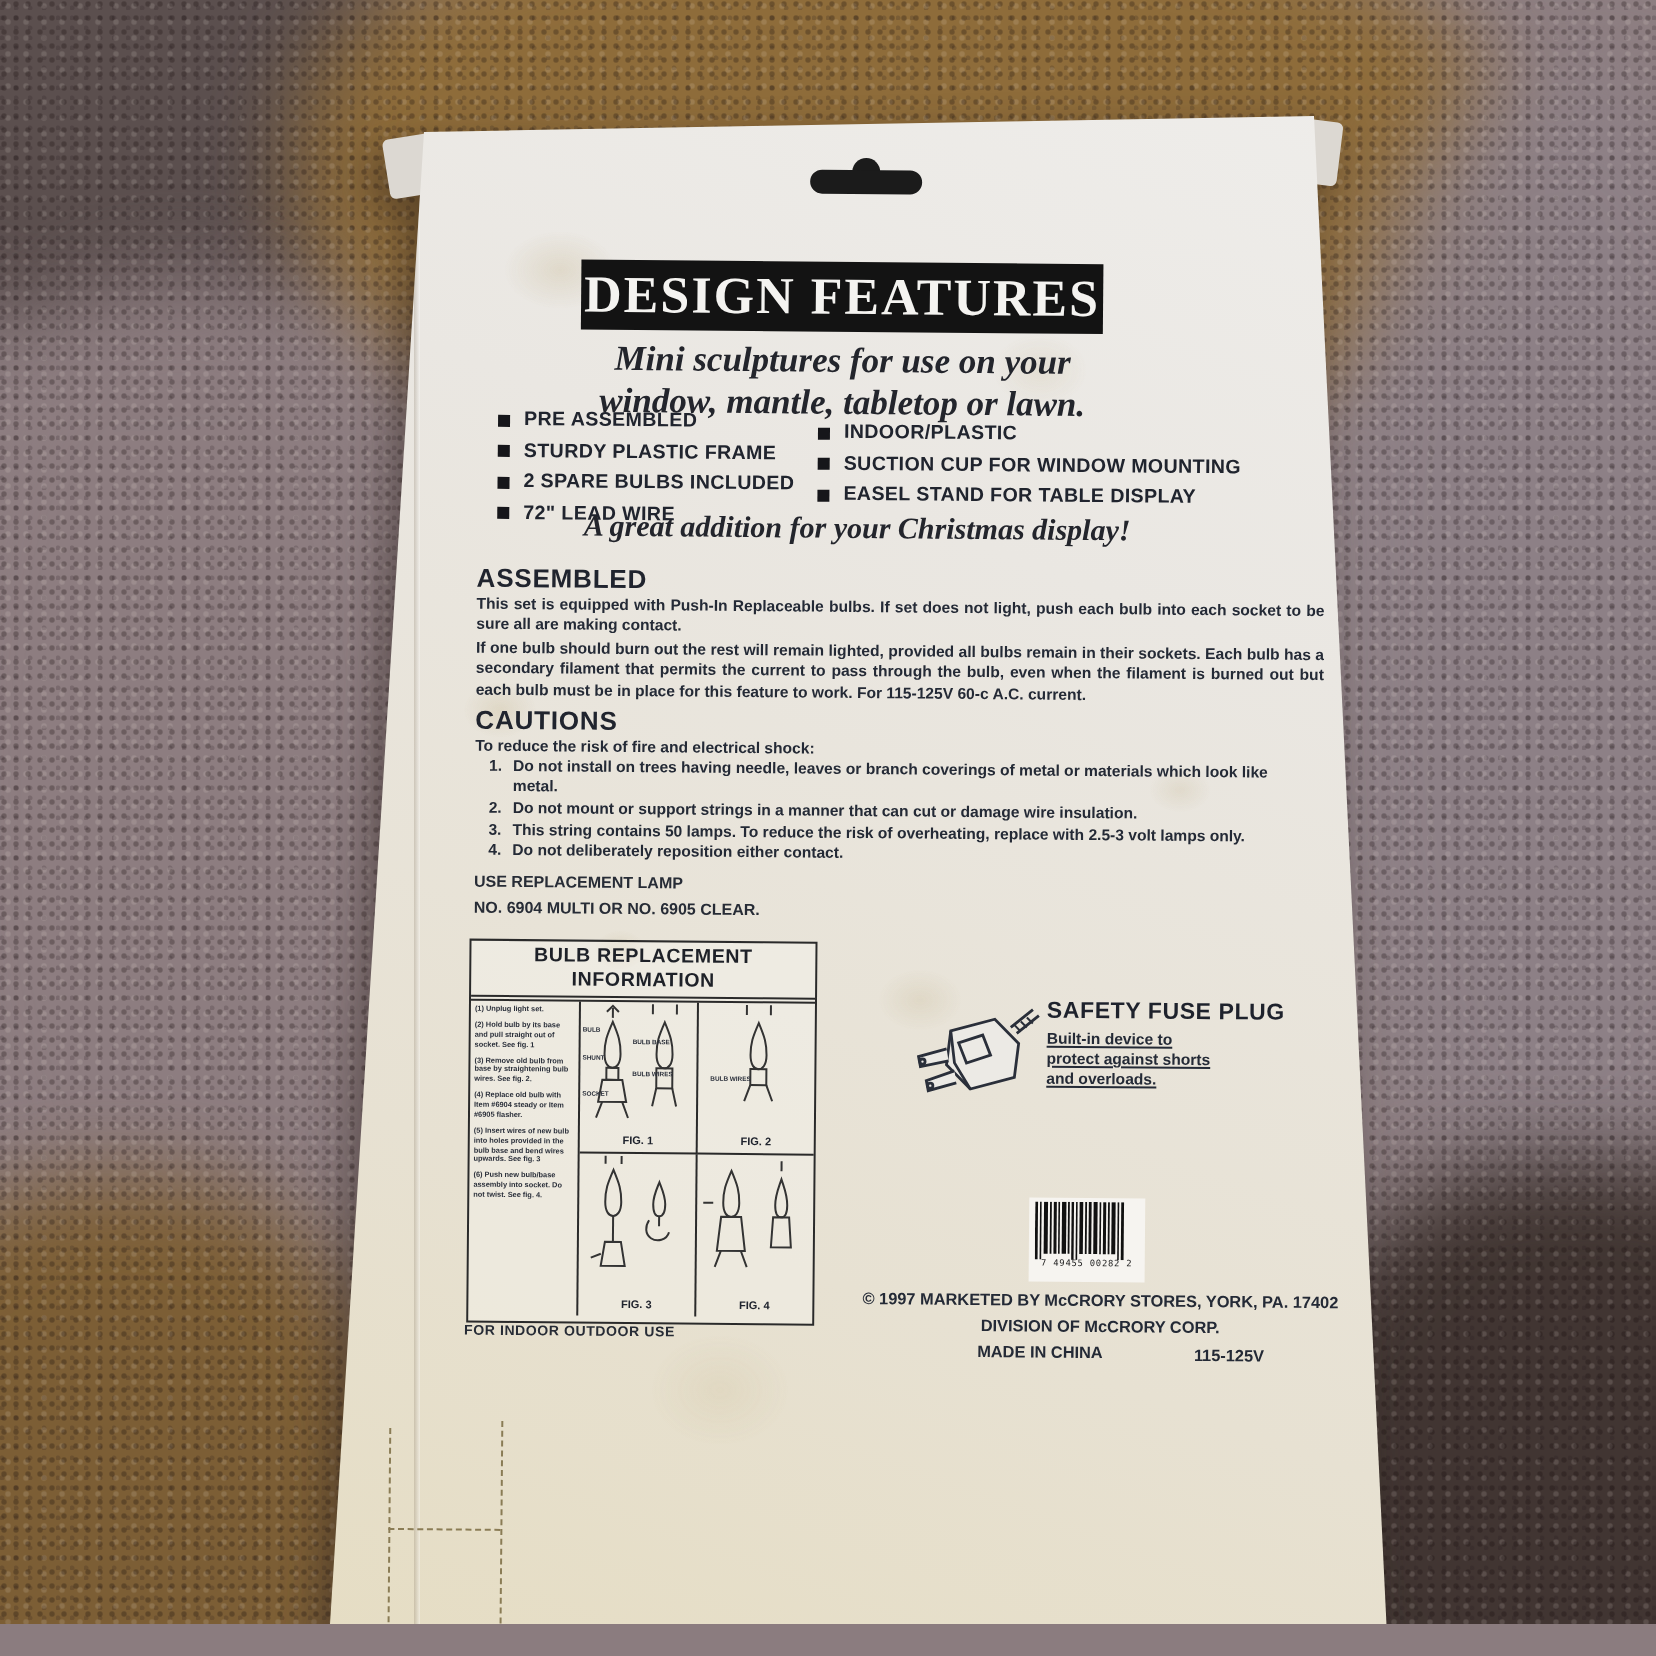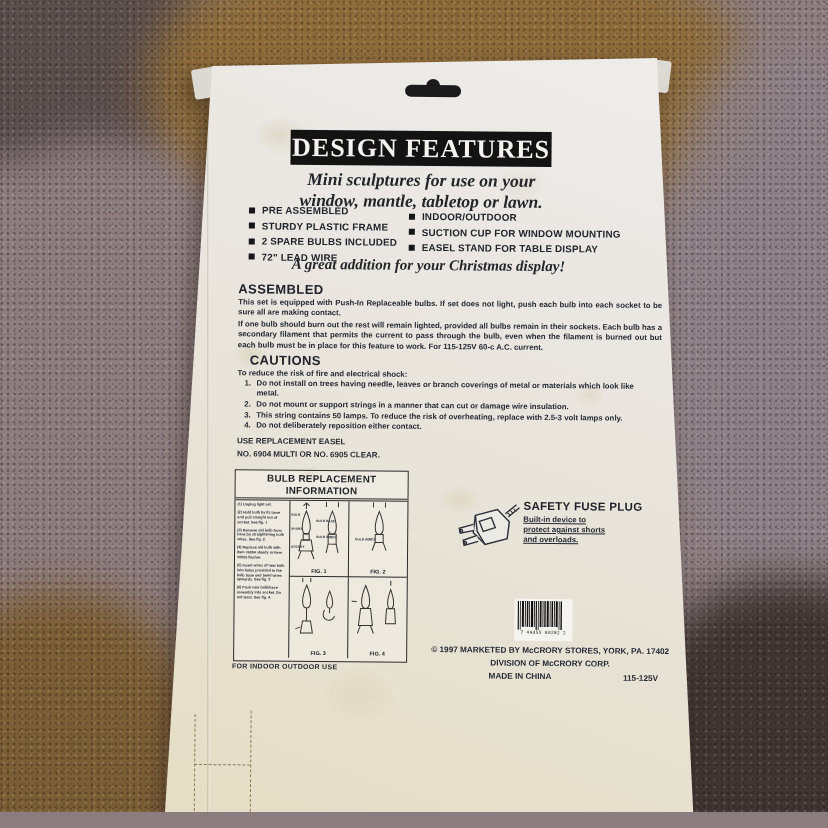--- a/index.html
+++ b/index.html
@@ -68,21 +68,21 @@
   .promo{left:270px;top:257px;width:320px;text-align:center;
     font-family:"Liberation Serif",serif;font-style:italic;font-weight:bold;
     font-size:15px;color:#23252c;}
 
   .h-sec{font-size:13px;font-weight:bold;letter-spacing:.4px;color:#20242e;}
   .dir-h{left:240px;top:283px;}
   .dir-p{left:240px;top:299px;width:424px;font-size:7.8px;font-weight:bold;
     line-height:10.4px;text-align:justify;color:#242a36;}
   .dir-p p{margin:0 0 1px 0;}
 
-  .cau-h{left:240px;top:354px;margin-left:12px;}
+  .cau-h{left:240px;top:354px;}
   .cau-intro{left:240px;top:370px;font-size:7.8px;font-weight:bold;color:#242a36;}
   .cau-list{left:247px;top:380px;width:412px;font-size:7.8px;font-weight:bold;
     line-height:10.2px;color:#242a36;}
   .cau-item{display:flex;margin-bottom:.5px;}
   .cau-num{width:12px;flex:0 0 auto;}
   .cau-txt{flex:1;}
 
   .rep1{left:240px;top:438px;font-size:8px;font-weight:bold;}
   .rep2{left:240px;top:451px;font-size:8px;font-weight:bold;}
 
@@ -111,21 +111,21 @@
   .plug{left:452px;top:500px;}
 
   .barcode{left:519px;top:598px;width:52px;height:40px;background:#f6f4f0;padding:2px 3px 0 3px;}
   .bc-digits{text-align:center;font-size:4.4px;letter-spacing:.4px;color:#222;
     font-family:"DejaVu Sans Mono",monospace;}
 
   .foot{text-align:center;font-size:8.2px;font-weight:bold;color:#242a36;}
   .foot1{left:432px;top:645px;width:246px;}
   .foot2{left:432px;top:658px;width:246px;}
   .foot3{left:402px;top:671px;width:246px;}
-  .volt{left:628px;top:672px;font-size:8.2px;font-weight:bold;color:#242a36;}
+  .volt{left:602px;top:672px;font-size:8.2px;font-weight:bold;color:#242a36;}
 
   .dash-v1{left:200px;top:716px;height:112px;border-left:1.2px dashed #8a7c55;}
   .dash-v2{left:256px;top:712px;height:116px;border-left:1.2px dashed #8a7c55;}
   .dash-h1{left:200px;top:766px;width:56px;border-top:1.2px dashed #8a7c55;}
   .crease{left:207px;top:66px;width:3px;height:762px;
     background:linear-gradient(90deg,rgba(120,105,85,.25),rgba(255,255,255,.4));}
   svg{display:block;}
 </style>
 </head>
 <body>
@@ -175,21 +175,21 @@
               <span>2 SPARE BULBS INCLUDED</span>
             </div>
           <div class="feat-row">
               <span class="sq"></span>
               <span>72" LEAD WIRE</span>
             </div>
         </div>
         <div class="abs feat feat-r">
           <div class="feat-row">
               <span class="sq"></span>
-              <span>INDOOR/OUTDOOR</span>
+              <span>INDOOR/PLASTIC</span>
             </div>
           <div class="feat-row">
               <span class="sq"></span>
               <span>SUCTION CUP FOR WINDOW MOUNTING</span>
             </div>
           <div class="feat-row">
               <span class="sq"></span>
               <span>EASEL STAND FOR TABLE DISPLAY</span>
             </div>
         </div>
@@ -216,21 +216,21 @@
           <div class="cau-item">
               <span class="cau-num">3.</span>
               <span class="cau-txt">This string contains 50 lamps. To reduce the risk of overheating, replace with 2.5-3 volt lamps only.</span>
             </div>
           <div class="cau-item">
               <span class="cau-num">4.</span>
               <span class="cau-txt">Do not deliberately reposition either contact.</span>
             </div>
         </div>
 
-        <div class="abs rep1">USE REPLACEMENT EASEL</div>
+        <div class="abs rep1">USE REPLACEMENT LAMP</div>
         <div class="abs rep2">NO. 6904 MULTI OR NO. 6905 CLEAR.</div>
 
         <div class="abs bulb-box">
           <div class="bb-title">BULB REPLACEMENT
 INFORMATION</div>
           <div class="bb-grid">
             <div class="bb-steps">
               <div>(1) Unplug light set.</div>
               <div>(2) Hold bulb by its base and pull straight out of socket. See fig. 1</div>
               <div>(3) Remove old bulb from base by straightening bulb wires. See fig. 2.</div>

